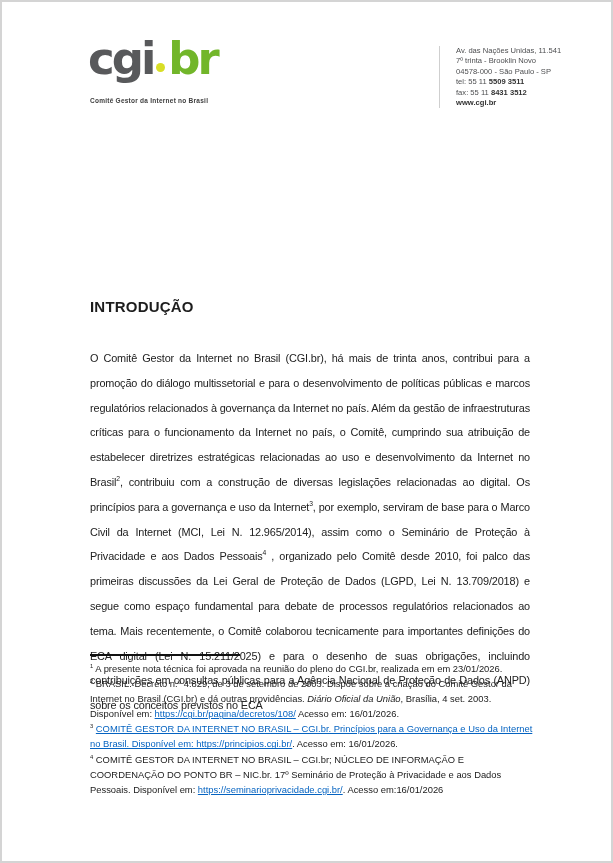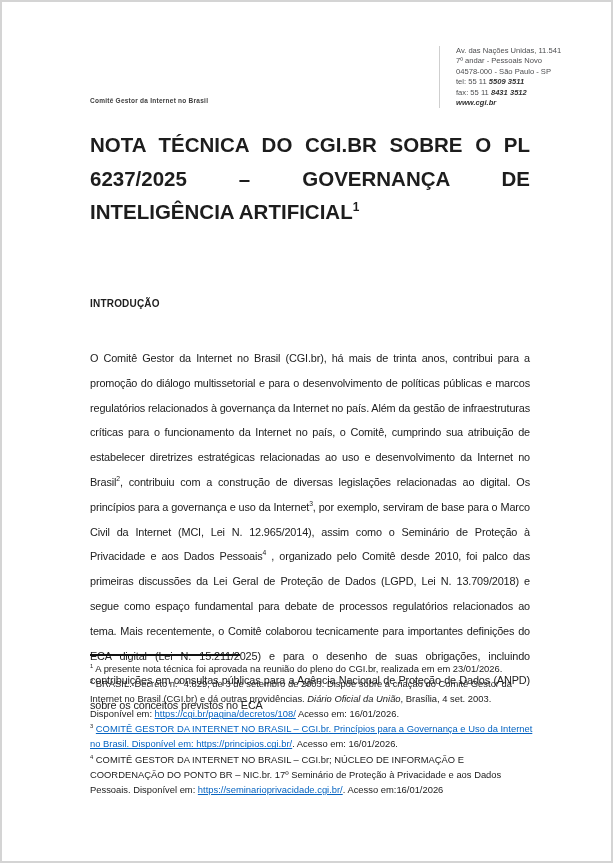--- a/index.html
+++ b/index.html
@@ -28,53 +28,55 @@
     border-left:1px solid #cfcfcf;padding-left:16px;
     font-size:7.6px;line-height:10.4px;color:#4d4e50;}
   .address .b{font-weight:bold;color:#333;}
   
   .doc-title{position:absolute;left:88px;top:126px;width:440px;
     font-size:20.5px;line-height:33.5px;font-weight:bold;color:#1d1d1d;
     text-align:justify;}
   .doc-title sup{font-size:0.58em;line-height:0;vertical-align:super;}
   
   .section-heading{position:absolute;left:88px;top:296px;
-    font-size:10px;font-weight:bold;color:#1d1d1d;letter-spacing:0.2px;}
+    font-size:15px;font-weight:bold;color:#1d1d1d;letter-spacing:0.2px;}
   
   .paragraph{position:absolute;left:88px;top:344px;width:440px;
     font-size:10.9px;line-height:24.8px;letter-spacing:-0.15px;
     text-align:justify;color:var(--text);}
   .fnref{font-size:0.62em;line-height:0;vertical-align:super;}
   
   .fn-separator{position:absolute;left:88px;top:652px;width:150px;height:0;
     border-top:2px solid #111;}
   .footnotes{position:absolute;left:88px;top:659px;width:443px;
     font-size:9.4px;line-height:15.1px;color:var(--text);}
   .footnote{text-align:left;}
   .doc-link{color:var(--link-blue);text-decoration:underline;cursor:pointer;}
   .i{font-style:italic;}
-  .b{font-weight:bold;font-style:italic;}
+  .b{font-weight:bold;}
 </style>
 </head>
 <body>
 
 <div class="page">
 
+  <div class="logo">
+    <span class="logo-cgi">cgi</span><span class="logo-dot"></span><span class="logo-br">br</span>
+  </div>
   <div class="tagline">Comitê Gestor da Internet no Brasil</div>
 
   <div class="address">
     <div><span>Av. das Nações Unidas, 11.541</span></div>
-    <div><span>7º andar - Pessoais Novo</span></div>
+    <div><span>7º trinta - Brooklin Novo</span></div>
     <div><span>04578-000 - São Paulo - SP</span></div>
     <div><span>tel:  55 11 </span><span class="b">5509 3511</span></div>
     <div><span>fax: 55 11 </span><span class="b">8431 3512</span></div>
     <div><span class="b">www.cgi.br</span></div>
   </div>
 
-  <h1 class="doc-title"><span>NOTA TÉCNICA DO CGI.BR SOBRE O PL 6237/2025 – GOVERNANÇA DE INTELIGÊNCIA ARTIFICIAL</span><sup>1</sup></h1>
 
   <h2 class="section-heading">INTRODUÇÃO</h2>
 
   <p class="paragraph"><span>O Comitê Gestor da Internet no Brasil (CGI.br), há mais de trinta anos, contribui para a promoção do diálogo multissetorial e para o desenvolvimento de políticas públicas e marcos regulatórios relacionados à governança da Internet no país. Além da gestão de infraestruturas críticas para o funcionamento da Internet no país, o Comitê, cumprindo sua atribuição de estabelecer diretrizes estratégicas relacionadas ao uso e desenvolvimento da Internet no Brasil</span><sup class="fnref">2</sup><span>, contribuiu com a construção de diversas legislações relacionadas ao digital. Os princípios para a governança e uso da Internet</span><sup class="fnref">3</sup><span>, por exemplo, serviram de base para o Marco Civil da Internet (MCI, Lei N. 12.965/2014), assim como o Seminário de Proteção à Privacidade e aos Dados Pessoais</span><sup class="fnref">4</sup><span> , organizado pelo Comitê desde 2010, foi palco das primeiras discussões da Lei Geral de Proteção de Dados (LGPD, Lei N. 13.709/2018) e segue como espaço fundamental para debate de processos regulatórios relacionados ao tema. Mais recentemente, o Comitê colaborou tecnicamente para importantes definições do ECA digital (Lei N. 15.211/2025) e para o desenho de suas obrigações, incluindo contribuições em consultas públicas para a Agência Nacional de Proteção de Dados (ANPD) sobre os conceitos previstos no ECA</span></p>
 
   <div class="fn-separator"></div>
   <div class="footnotes">
     <div class="footnote"><sup class="fnref">1</sup><span> A presente nota técnica foi aprovada na reunião do pleno do CGI.br, realizada em em 23/01/2026.</span></div>
     <div class="footnote"><sup class="fnref">2</sup><span> BRASIL. Decreto n.º 4.829, de 3 de setembro de 2003. Dispõe sobre a criação do Comitê Gestor da Internet no Brasil (CGI.br) e dá outras providências. </span><span class="i">Diário Oficial da União</span><span>, Brasília, 4 set. 2003. Disponível em: </span><a class="doc-link">https://cgi.br/pagina/decretos/108/</a><span> Acesso em: 16/01/2026.</span></div>
     <div class="footnote"><sup class="fnref">3</sup><span> </span><a class="doc-link">COMITÊ GESTOR DA INTERNET NO BRASIL – CGI.br. Princípios para a Governança e Uso da Internet no Brasil. Disponível em: https://principios.cgi.br/</a><span>. Acesso em: 16/01/2026.</span></div>

